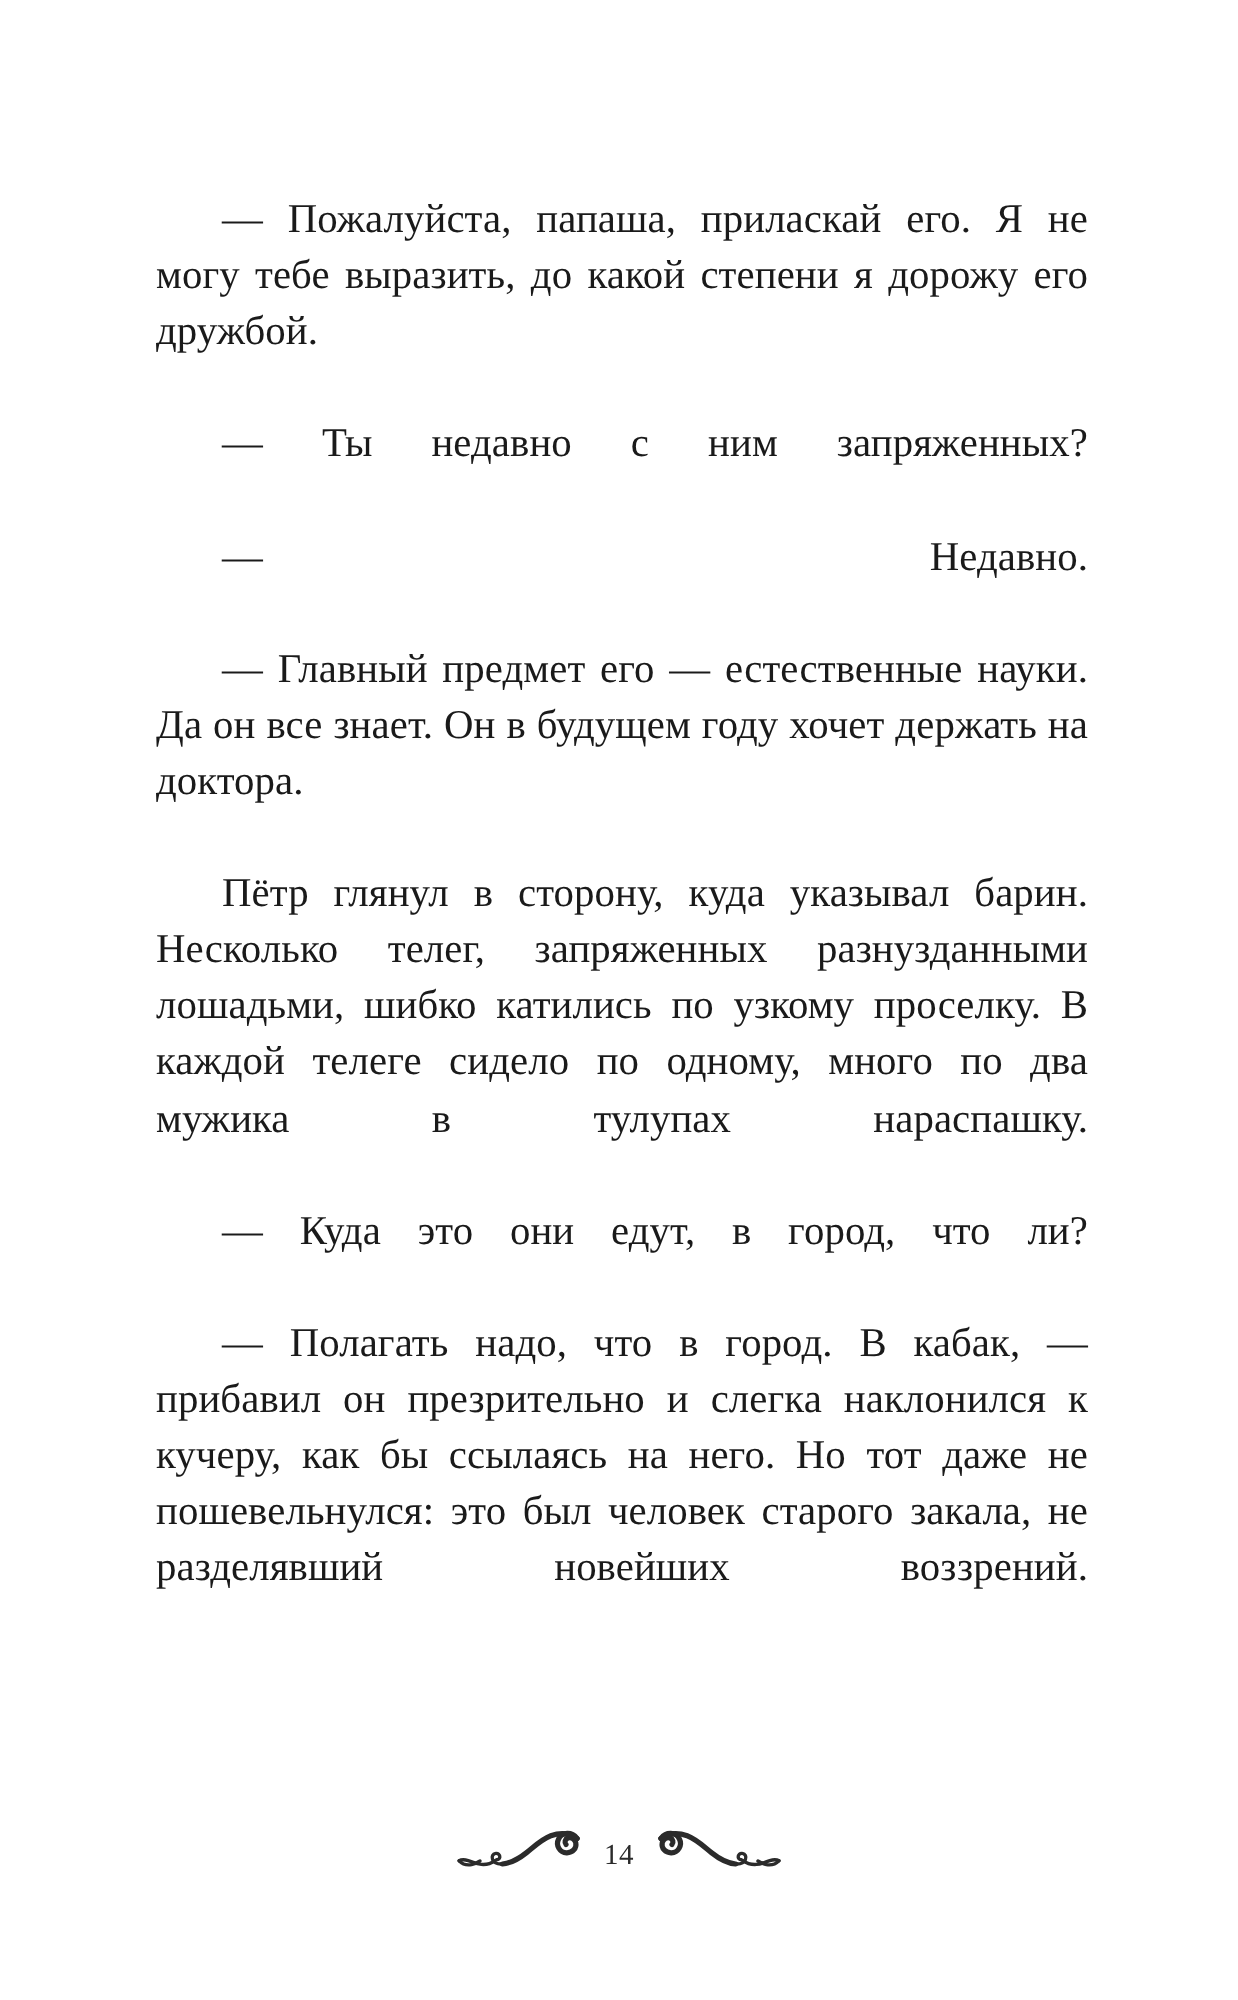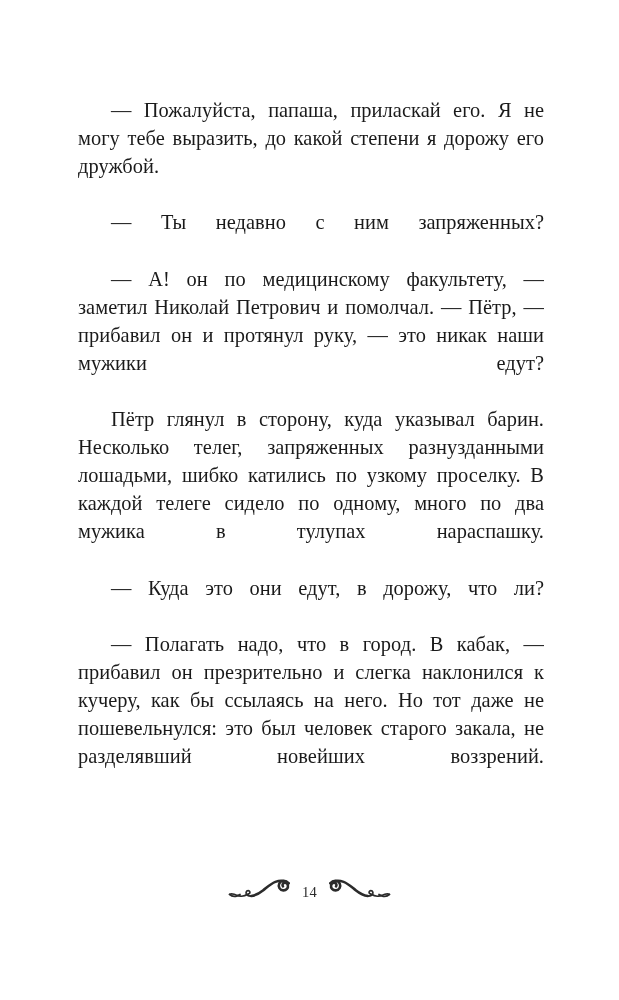--- a/index.html
+++ b/index.html
@@ -48,21 +48,21 @@
   .para::after {
     content: "";
     display: inline-block;
     width: 100%;
   }
 
   
   #footer-ornament {
     position: absolute;
     left: 0;
-    top: 872px;
+    top: 908px;
     width: 619px;
     height: 38px;
     display: flex;
     align-items: center;
     justify-content: center;
     gap: 9px;
   }
   #footer-ornament .swash {
     display: block;
     width: 66px;
@@ -93,23 +93,24 @@
   }
 </style>
 </head>
 <body>
 
 <div id="page">
 
   <div id="text-column">
     <p class="para">— Пожалуйста, папаша, приласкай его. Я не могу тебе выразить, до какой степени я дорожу его дружбой.</p>
     <p class="para">— Ты недавно с ним запряженных?</p>
-    <p class="para">— А! он по медицинскому факультету, — заметил Николай Петрович и помолчал. — Пётр, — прибавил он и протянул руку, — это никак наши мужики едут?</p>
+    <p class="para">— Недавно.</p>
+    <p class="para">— Главный предмет его — естественные науки. Да он все знает. Он в будущем году хочет держать на доктора.</p>
     <p class="para">Пётр глянул в сторону, куда указывал барин. Несколько телег, запряженных разнузданными лошадьми, шибко катились по узкому проселку. В каждой телеге сидело по одному, много по два мужика в тулупах нараспашку.</p>
-    <p class="para">— Куда это они едут, в дорожу, что ли?</p>
+    <p class="para">— Куда это они едут, в город, что ли?</p>
     <p class="para">— Полагать надо, что в город. В кабак, — прибавил он презрительно и слегка наклонился к кучеру, как бы ссылаясь на него. Но тот даже не пошевельнулся: это был человек старого закала, не разделявший новейших воззрений.</p>
 
   </div>
 
   <div id="footer-ornament">
     <svg class="swash left" viewBox="0 0 66 28" aria-hidden="true">
       <path d="M62.5 6.2c-2.6-3.4-7.4-3.3-9.2 0.3-1.6 3.2 0.6 6.8 4 6.9 3.1 0.1 5.1-2.4 4.6-4.9-0.4-2.1-2.4-3.2-4-2.5-1.4 0.6-1.8 2.3-0.9 3.3"></path>
       <path d="M62.6 6.3c-3.6-2.6-8.3-3.2-13.2-1.4-4.5 1.7-8.1 5.2-12.1 8.4-3.9 3.1-7.8 5.3-12.1 5.7"></path>
       <path class="thin" d="M25.2 19c-2.4 0.2-4.2-0.7-4.9-2.2-0.6-1.4 0.1-2.9 1.5-3.1 1.2-0.2 2.2 0.7 2.1 1.8-0.1 0.9-0.8 1.4-1.5 1.3"></path>
       <path class="thin" d="M21.5 17.3c-2 1.5-4.3 2.1-6.8 1.9-2.4-0.2-4.4-1.2-6.6-1.9-1.7-0.5-3.3-0.6-4.6 0.1"></path>

